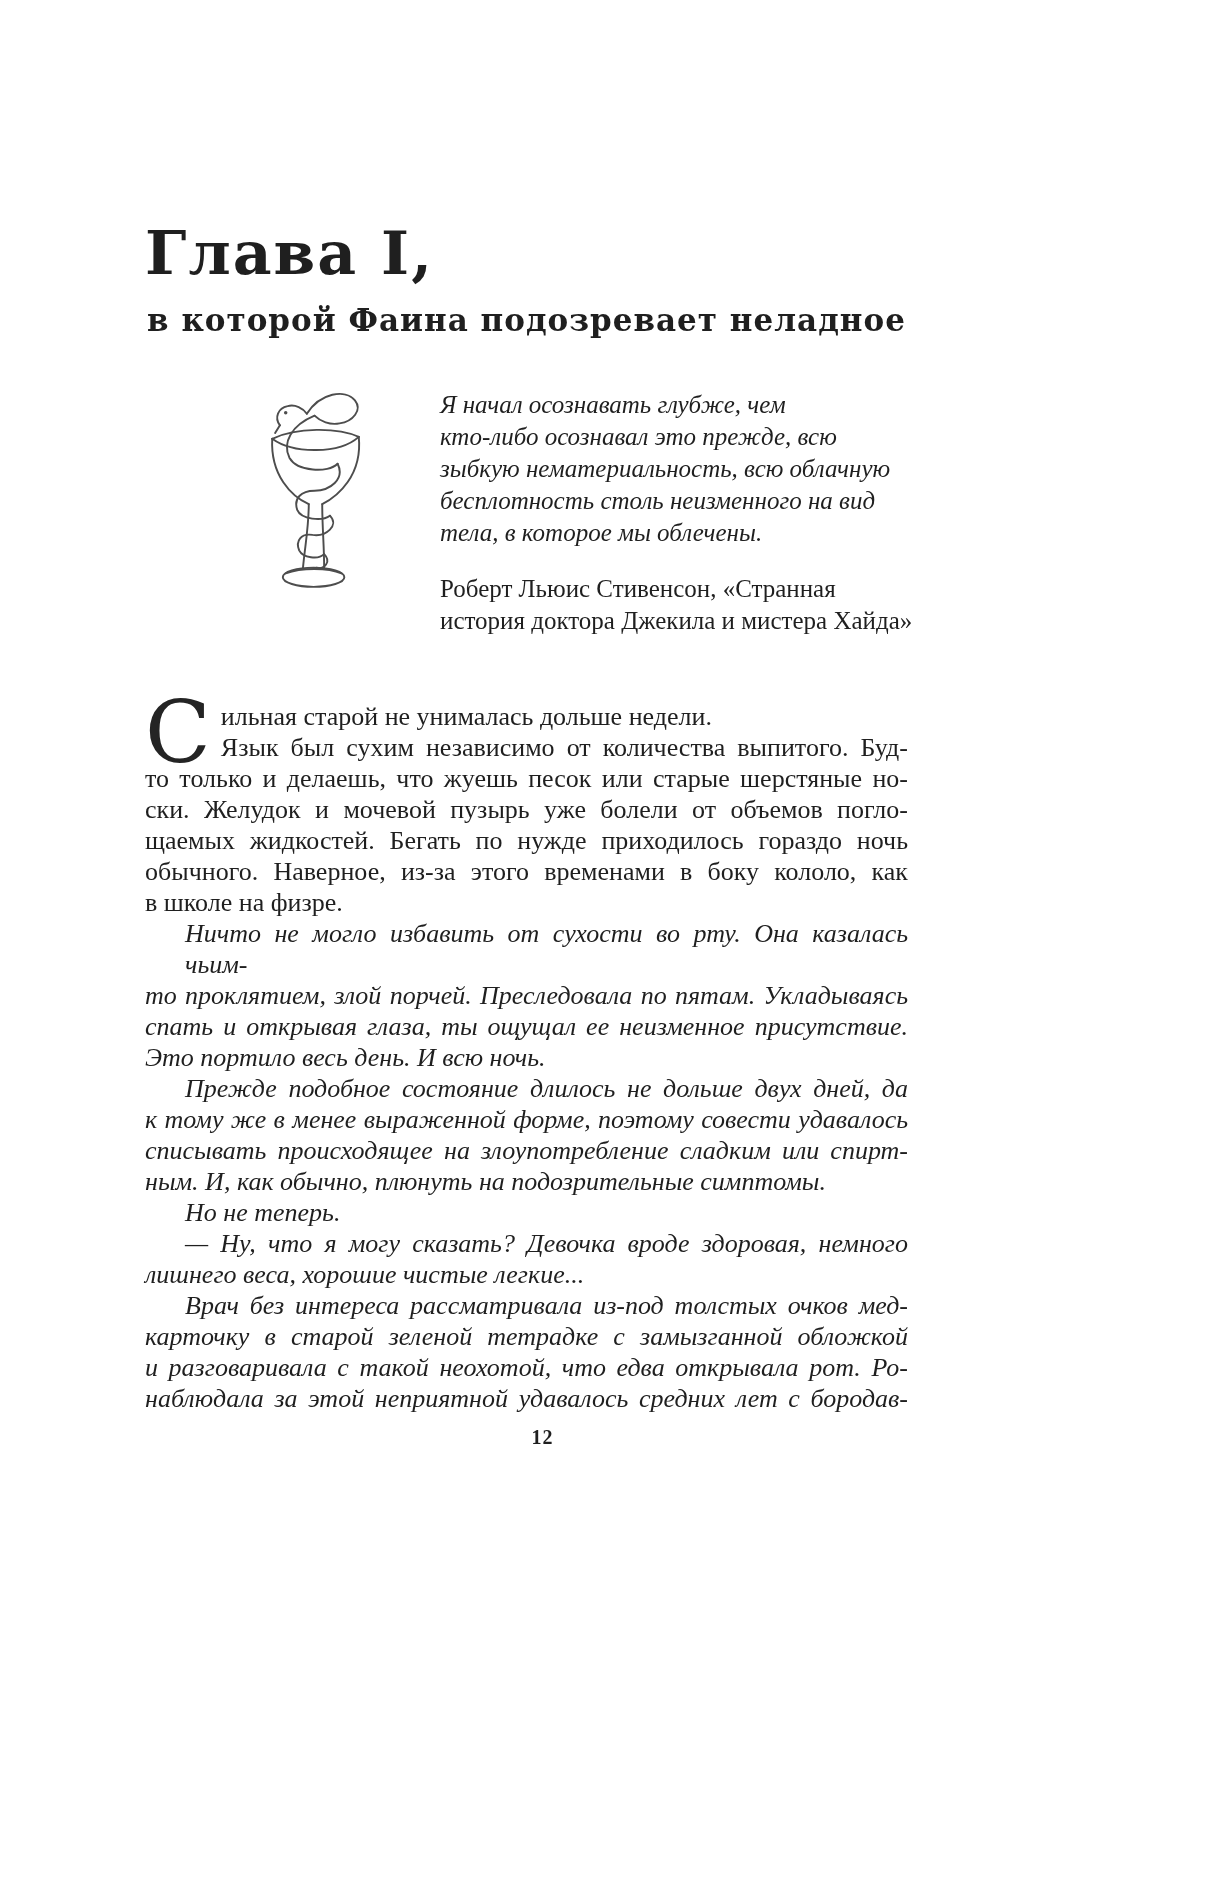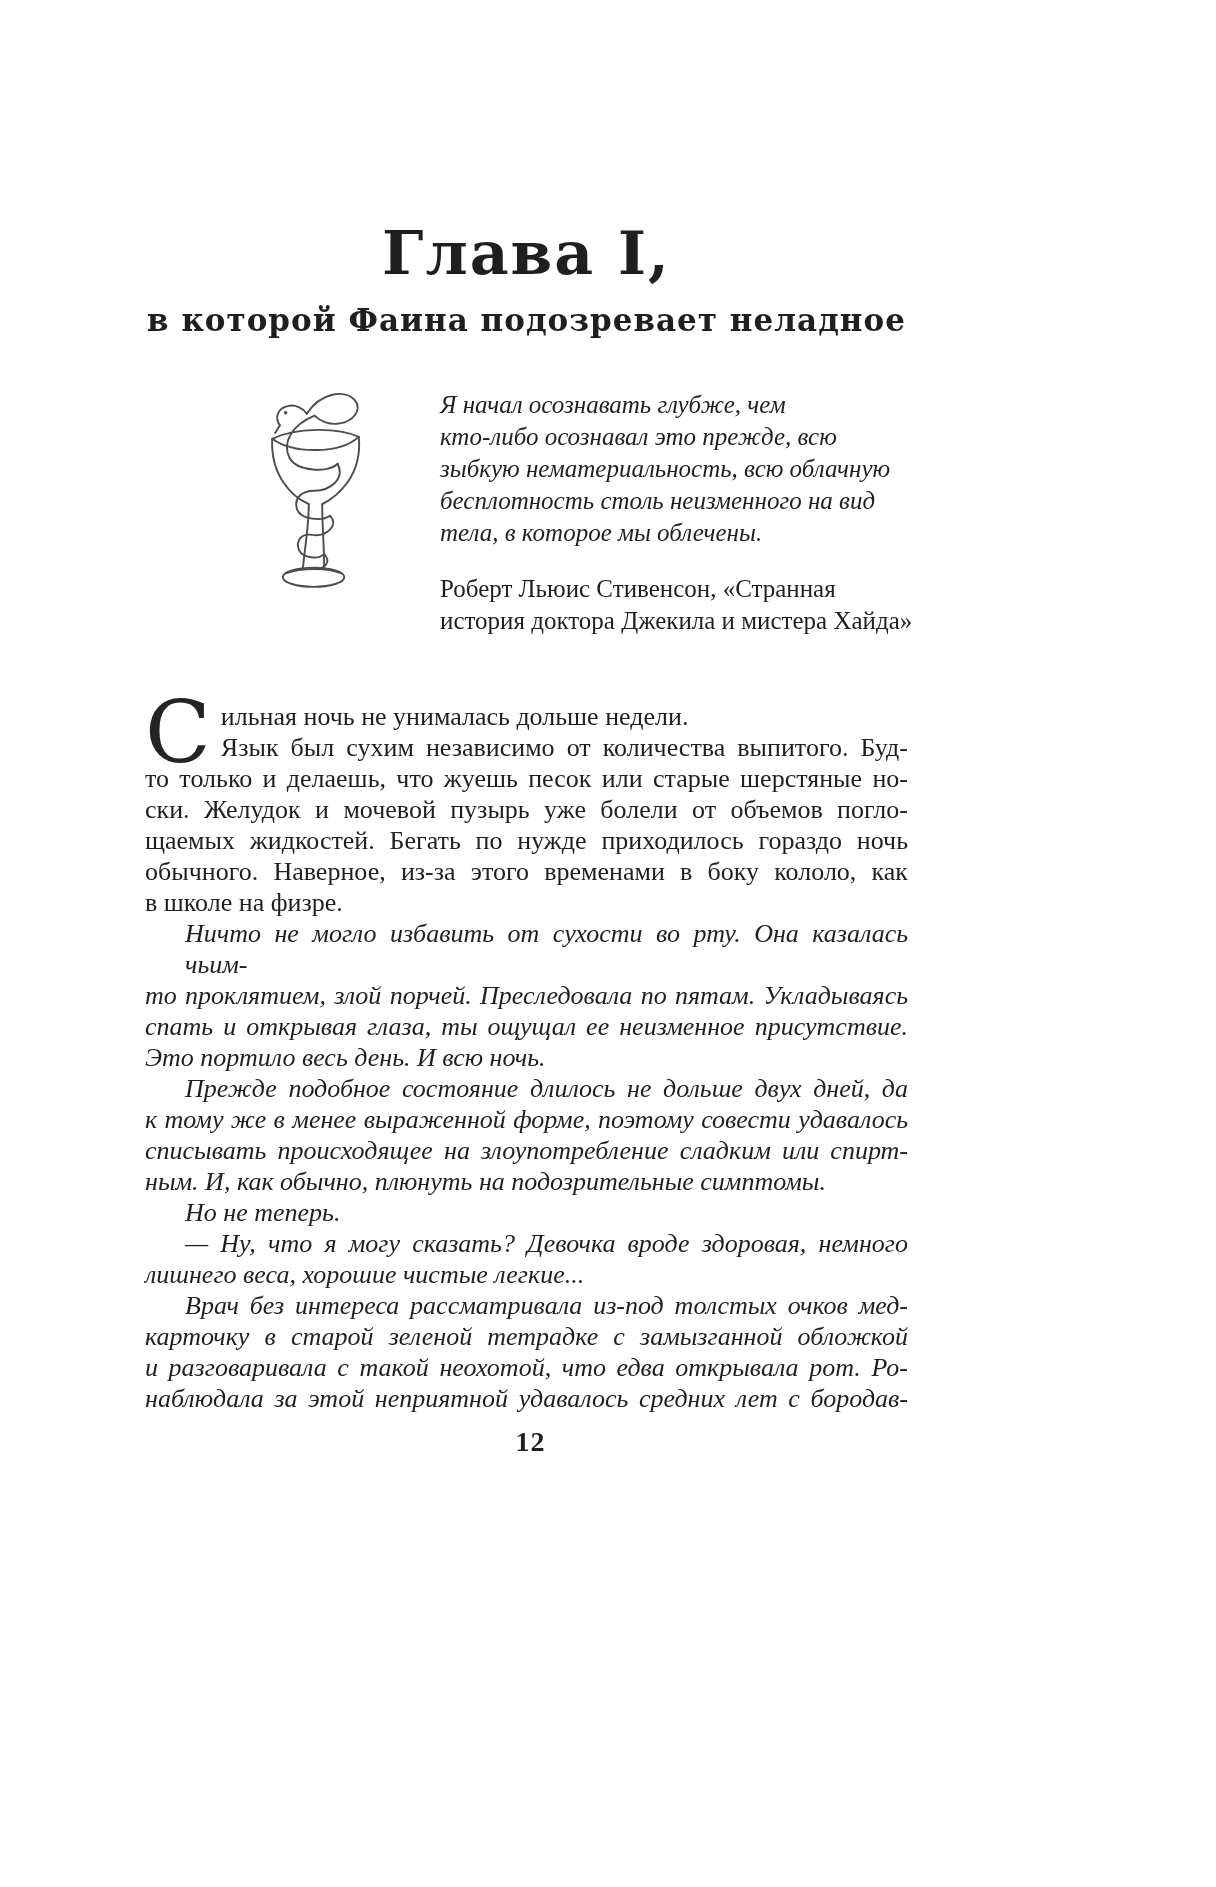--- a/index.html
+++ b/index.html
@@ -13,21 +13,20 @@
     overflow: hidden;
   }
   .content {
     position: absolute;
     left: 145px;
     top: 0;
     width: 763px;
   }
   .chapter-title {
     margin: 222px 0 0 0;
-    text-align: center;
     font-family: "DejaVu Serif", serif;
     font-weight: 700;
     font-size: 60px;
     line-height: 1.05;
     letter-spacing: 2px;
   }
   .chapter-subtitle {
     margin: 18px 0 12px 0;
     text-align: center;
     font-family: "DejaVu Serif", serif;
@@ -79,24 +78,24 @@
     font-size: 86px;
     line-height: 62px;
     height: 62px;
     padding-right: 10px;
     color: #242424;
   }
   .paragraph { margin: 0; font-style: italic; }
   .page-number {
     position: absolute;
     top: 1426px;
-    left: 4px;
+    left: 16px;
     width: 100%;
     text-align: center;
-    font-size: 28px;
+    font-size: 20px;
     font-weight: 700;
     letter-spacing: 1px;
   }
   figure { margin: 0; }
 </style>
 </head>
 <body>
 
 <div class="page">
   <main class="content">
@@ -149,21 +148,21 @@
           <div class="aline">Роберт Льюис Стивенсон, «Странная</div>
           <div class="aline">история доктора Джекила и мистера Хайда»</div>
         </div>
       </div>
     </section>
 
     <section class="body-text">
 
       <div class="dropcap-zone">
         <span class="dropcap">С</span>
-        <div class="line last">ильная ночь не унималась дольше недели.</div>
+        <div class="line last">ильная старой не унималась дольше недели.</div>
         <div class="line">Язык был сухим независимо от количества выпитого. Буд-</div>
         <div class="line">то только и делаешь, что жуешь песок или старые шерстяные но-</div>
         <div class="line">ски. Желудок и мочевой пузырь уже болели от объемов погло-</div>
         <div class="line">щаемых жидкостей. Бегать по нужде приходилось гораздо ночь</div>
         <div class="line">обычного. Наверное, из-за этого временами в боку кололо, как</div>
         <div class="line last">в школе на физре.</div>
       </div>
 
       <div class="paragraph">
         <div class="line indent">Ничто не могло избавить от сухости во рту. Она казалась чьим-</div>

